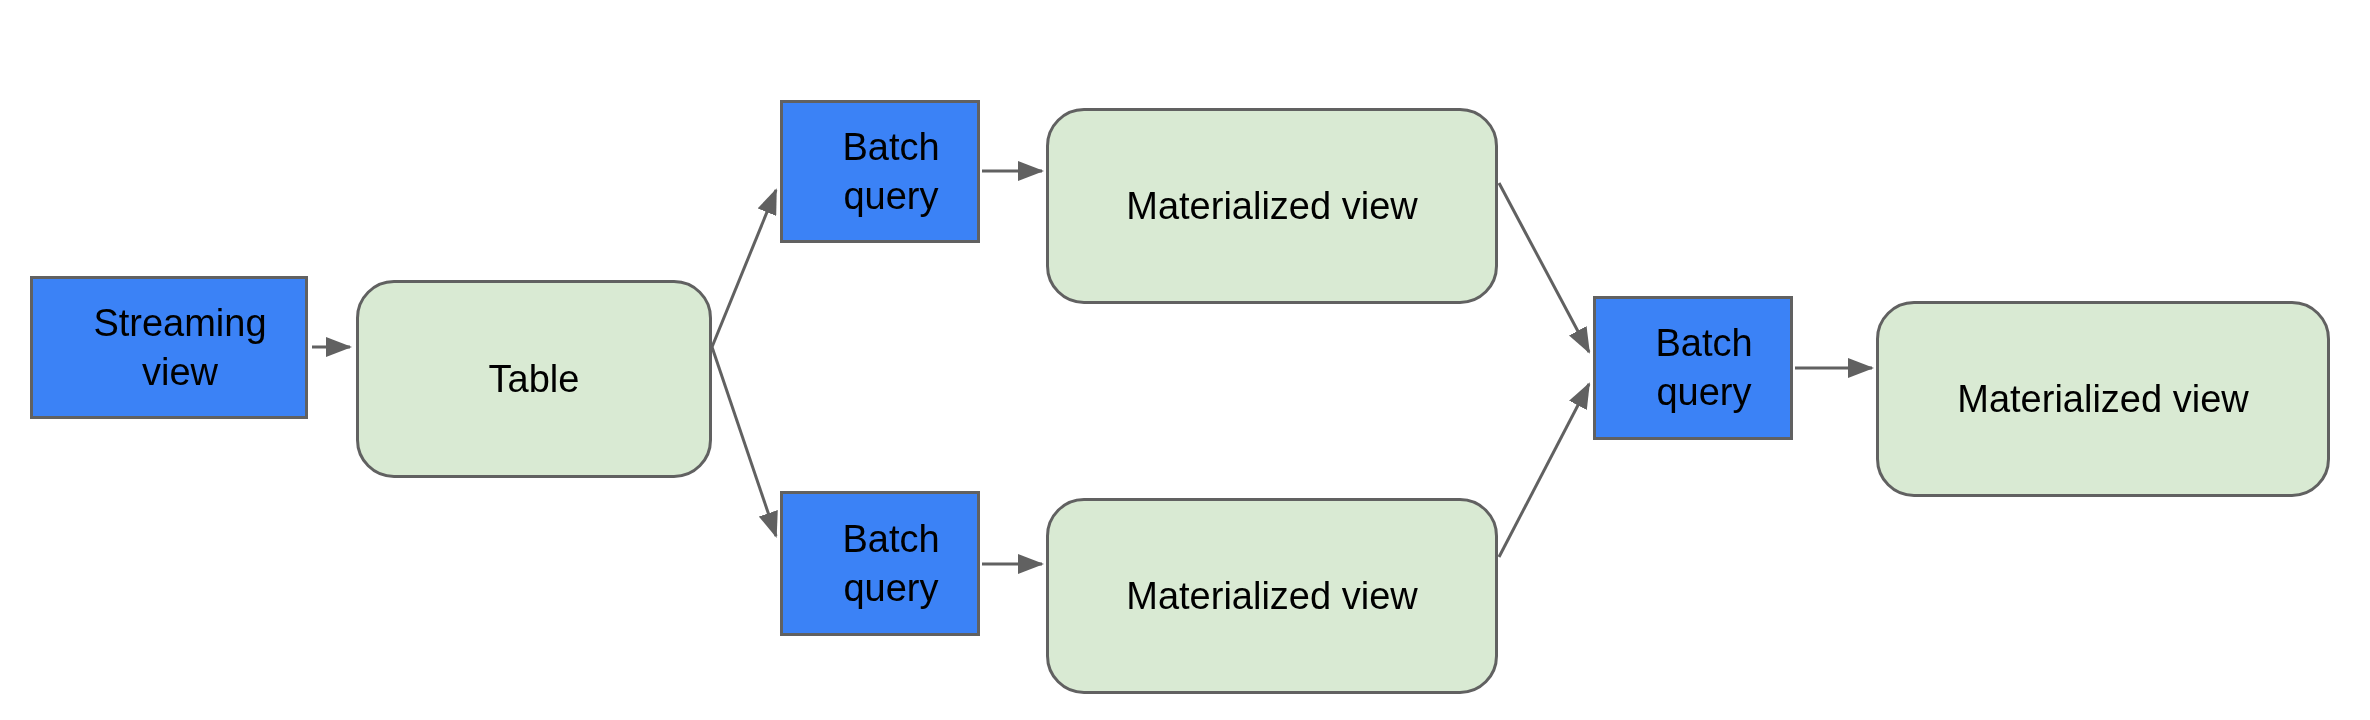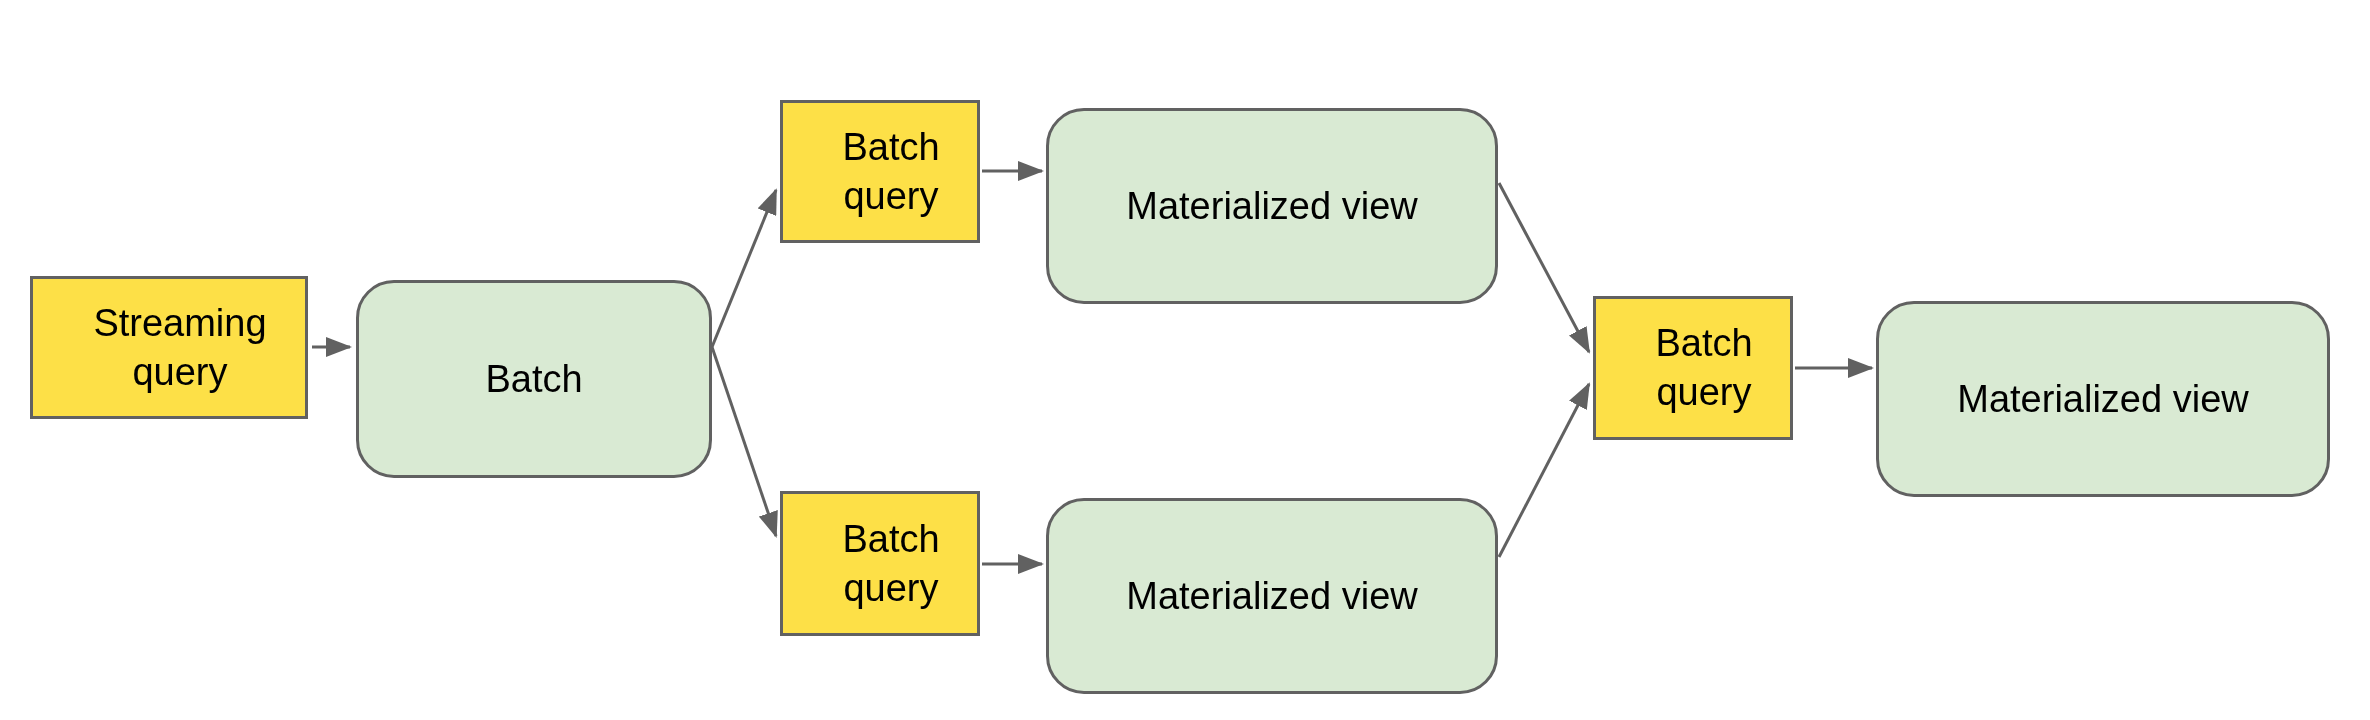--- a/index.html
+++ b/index.html
@@ -24,21 +24,21 @@
     align-items: center;
     justify-content: center;
     text-align: center;
     box-sizing: border-box;
     color: #000000;
     font-size: 38px;
     line-height: 1.28;
   }
   .node .label { display: inline-block; }
   .node-rect {
-    background: #fde047;
+    background: #3b82f6;
     border: 3px solid #616161;
     padding-left: 22px;
   }
   .node-round {
     background: #d9ead3;
     border: 3px solid #616161;
     border-radius: 38px;
     margin-top: 32px;
   }
   
@@ -73,25 +73,25 @@
       <line x1="712" y1="347" x2="776" y2="536" marker-end="url(#arrowhead)"></line>
       <line x1="982" y1="171" x2="1042" y2="171" marker-end="url(#arrowhead)"></line>
       <line x1="982" y1="564" x2="1042" y2="564" marker-end="url(#arrowhead)"></line>
       <line x1="1499" y1="183" x2="1589" y2="352" marker-end="url(#arrowhead)"></line>
       <line x1="1499" y1="557" x2="1589" y2="384" marker-end="url(#arrowhead)"></line>
       <line x1="1795" y1="368" x2="1872" y2="368" marker-end="url(#arrowhead)"></line>
     </g>
   </svg>
 
   <div class="node node-rect" id="n-streaming">
-    <span class="label">Streaming query</span>
+    <span class="label">Streaming view</span>
   </div>
 
   <div class="node node-round" id="n-table">
-    <span class="label">Batch</span>
+    <span class="label">Table</span>
   </div>
 
   <div class="node node-rect" id="n-batch-top">
     <span class="label">Batch query</span>
   </div>
 
   <div class="node node-round" id="n-mv-top">
     <span class="label">Materialized view</span>
   </div>
 

